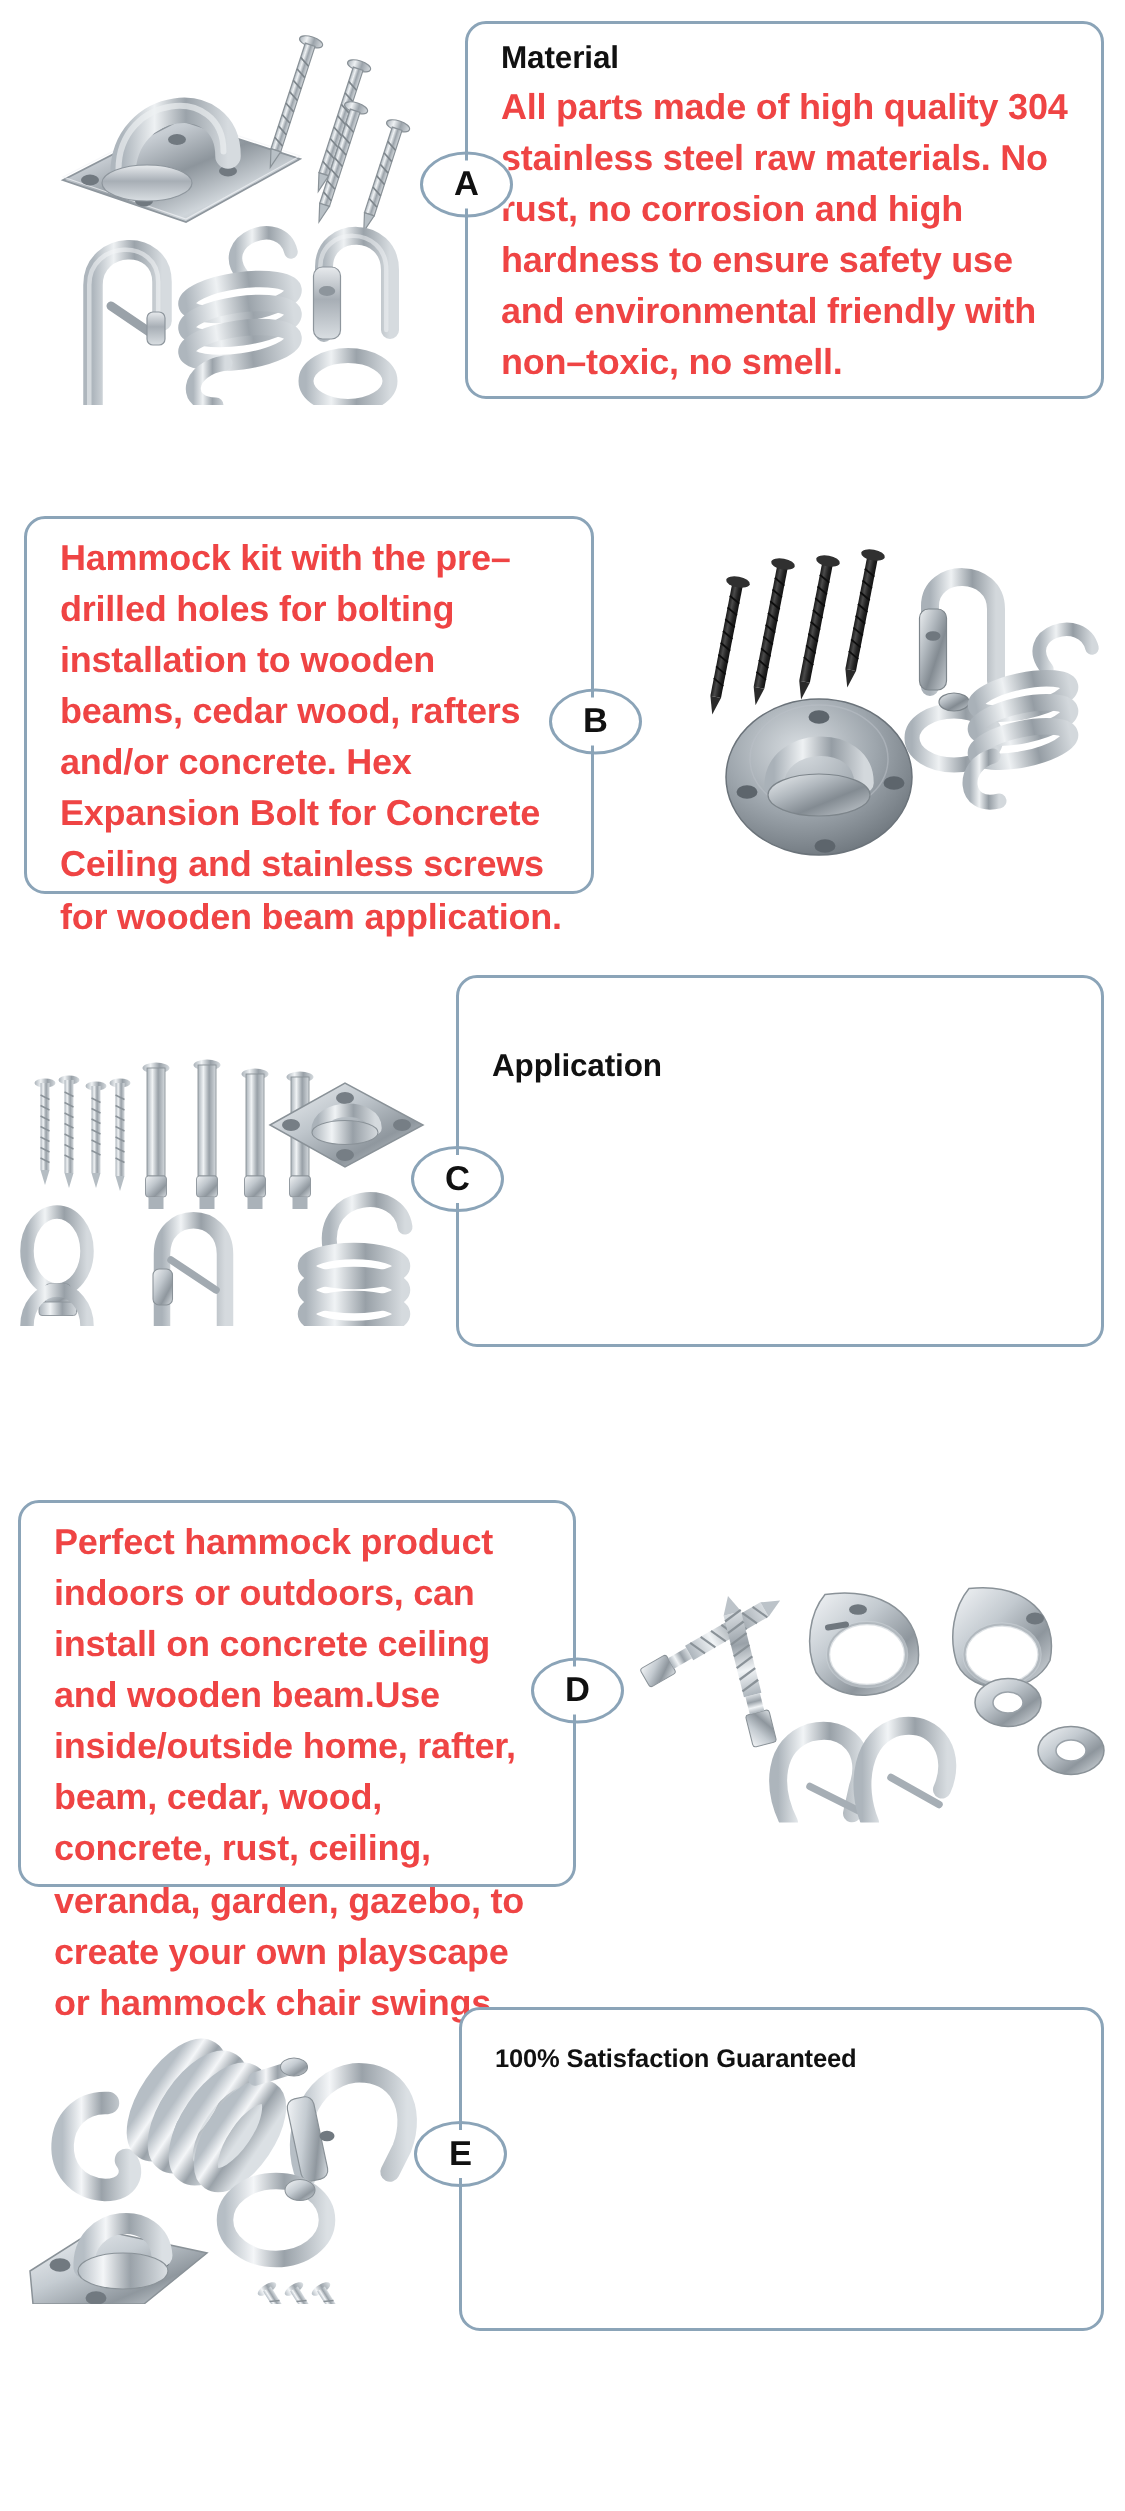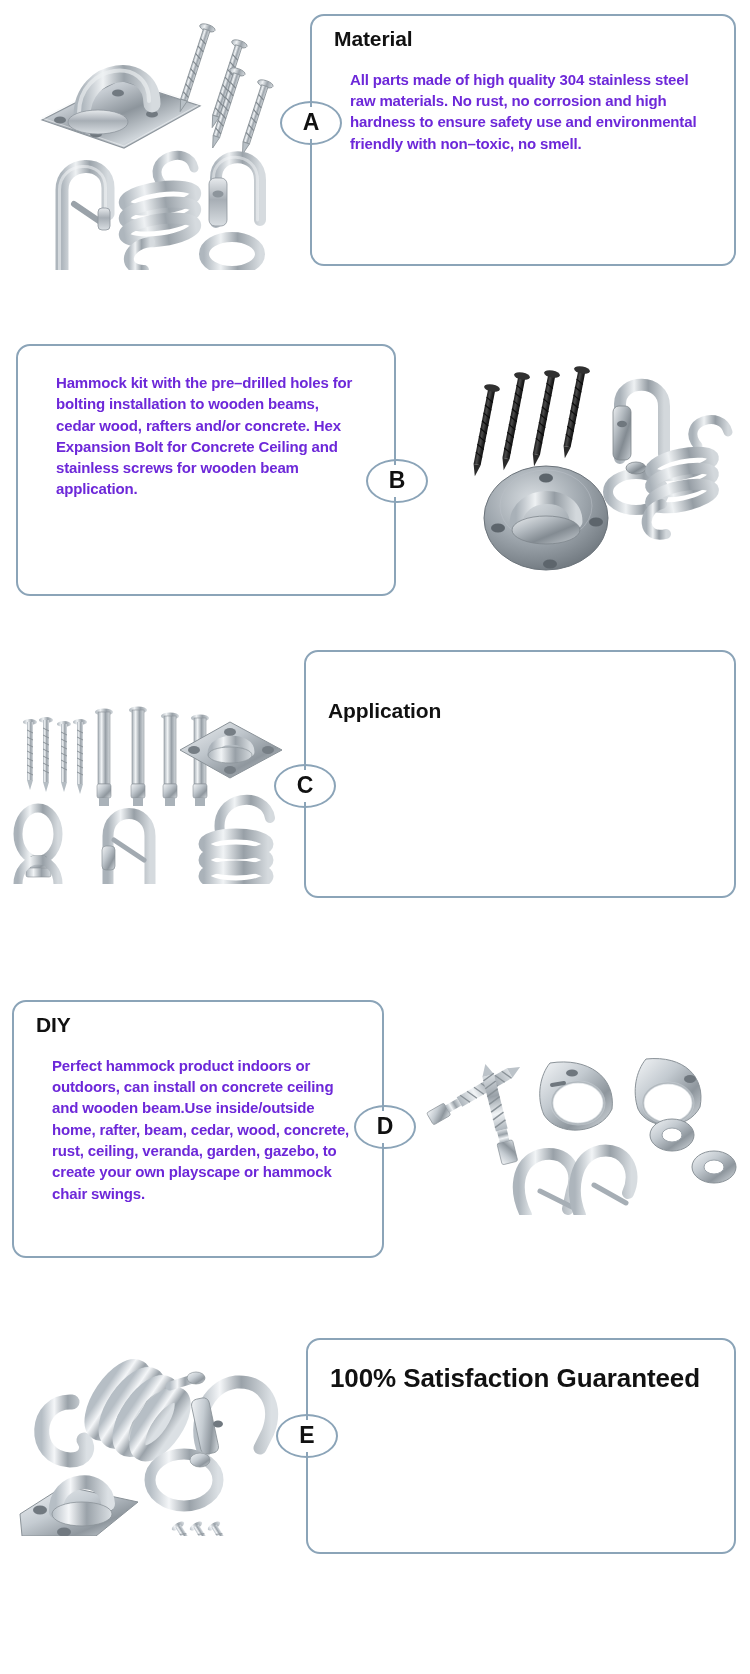--- a/index.html
+++ b/index.html
@@ -41,25 +41,25 @@
 
   .callout-title {
     font-size: 21px;
     font-weight: 700;
     color: #111111;
     line-height: 1.28;
     margin: 0 0 2px 0;
     letter-spacing: -0.1px;
   }
   .callout-body {
-    font-size: 15px;
+    font-size: 24px;
     font-weight: 700;
-    color: #6d28d9;
+    color: #ef4444;
     line-height: 1.42;
-    margin: 16px;
+    margin: 0;
     letter-spacing: -0.15px;
   }
 
   
   .letter-badge {
     position: absolute;
     width: 62px;
     height: 44px;
     border: 2px solid #8ba4b8;
     border-radius: 50%;
@@ -115,21 +115,21 @@
   #sec-d .art     { left: 420px; top: 40px; width: 320px; height: 200px; }
   #sec-d .letter-badge { left: 354px; top: 130px; }
   #sec-d .badge-mask   { left: 357px; top: 136px; }
 
   #sec-e { top: 1310px; height: 364px; }
   #sec-e .callout { left: 306px; top: 28px; width: 430px; height: 216px; padding-top: 22px; }
   #sec-e .art     { left: 10px; top: 26px; width: 290px; height: 200px; }
   #sec-e .letter-badge { left: 276px; top: 104px; }
   #sec-e .badge-mask   { left: 279px; top: 110px; }
 
-  #sec-e .callout-title { font-size: 26px; margin-bottom: 1px; }
+  #sec-e .callout-title { font-size: 17px; margin-bottom: 1px; }
 </style>
 </head>
 <body>
 
 <div class="infographic">
 
   <div class="section" id="sec-a">
 
     <div class="art">
       <svg width="290" height="262" viewBox="0 0 290 262" aria-hidden="true">
@@ -622,21 +622,20 @@
         <g>
           <ellipse cx="252" cy="120" rx="22" ry="16" fill="url(#steelD2)" stroke="#8a9298" stroke-width="1"></ellipse>
           <ellipse cx="252" cy="120" rx="10" ry="7" fill="#ffffff" stroke="#9aa2a9" stroke-width="1"></ellipse>
           <ellipse cx="294" cy="152" rx="22" ry="16" fill="url(#steelD2)" stroke="#8a9298" stroke-width="1"></ellipse>
           <ellipse cx="294" cy="152" rx="10" ry="7" fill="#ffffff" stroke="#9aa2a9" stroke-width="1"></ellipse>
         </g>
       </svg>
     </div>
 
     <div class="callout">
-      <h2 class="callout-title">DIY</h2>
       <p class="callout-body">Perfect hammock product indoors or outdoors, can install on concrete ceiling and wooden beam.Use inside/outside home, rafter, beam, cedar, wood, concrete, rust, ceiling, veranda, garden, gazebo, to create your own playscape or hammock chair swings.</p>
     </div>
     <div class="badge-mask"></div>
     <div class="letter-badge">
       <span class="badge-letter">D</span>
     </div>
   </div>
 
   <div class="section" id="sec-e">
 

